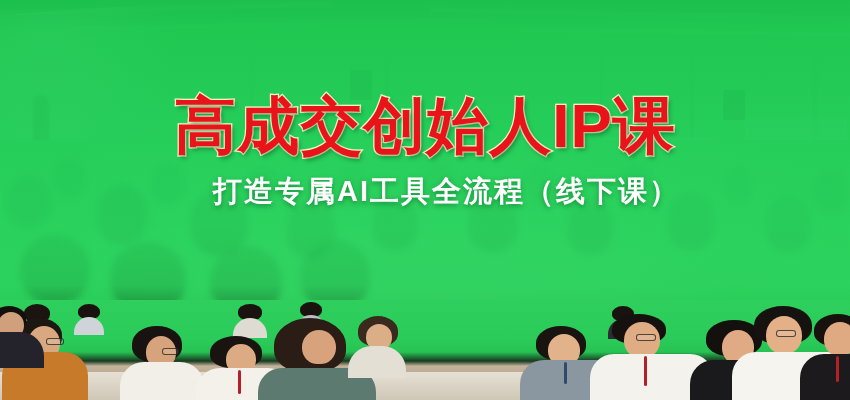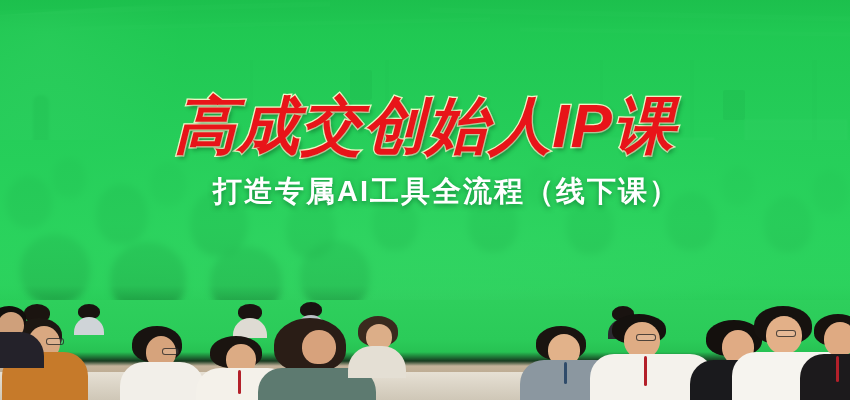--- a/index.html
+++ b/index.html
@@ -135,21 +135,21 @@
     line-height:68px;
     letter-spacing:1px;
     color:#e81419;
     -webkit-text-stroke:2.5px rgba(255,252,210,.92);
     paint-order:stroke fill;
     text-shadow:
       0 0 2px rgba(255,255,200,.9),
       2px 3px 4px rgba(0,70,25,.45);
     white-space:nowrap;
   }
-  .title-line.l2{margin-top:-4px;font-style:italic;}
+  .title-line.l2{margin-top:-4px;}
   .subtitle{
     margin-top:12px;
     font-weight:bold;
     font-size:29px;
     letter-spacing:2px;
     color:#ffffff;
     text-shadow:0 2px 5px rgba(0,80,30,.5);
     white-space:nowrap;
     margin-left:43px;
   }

